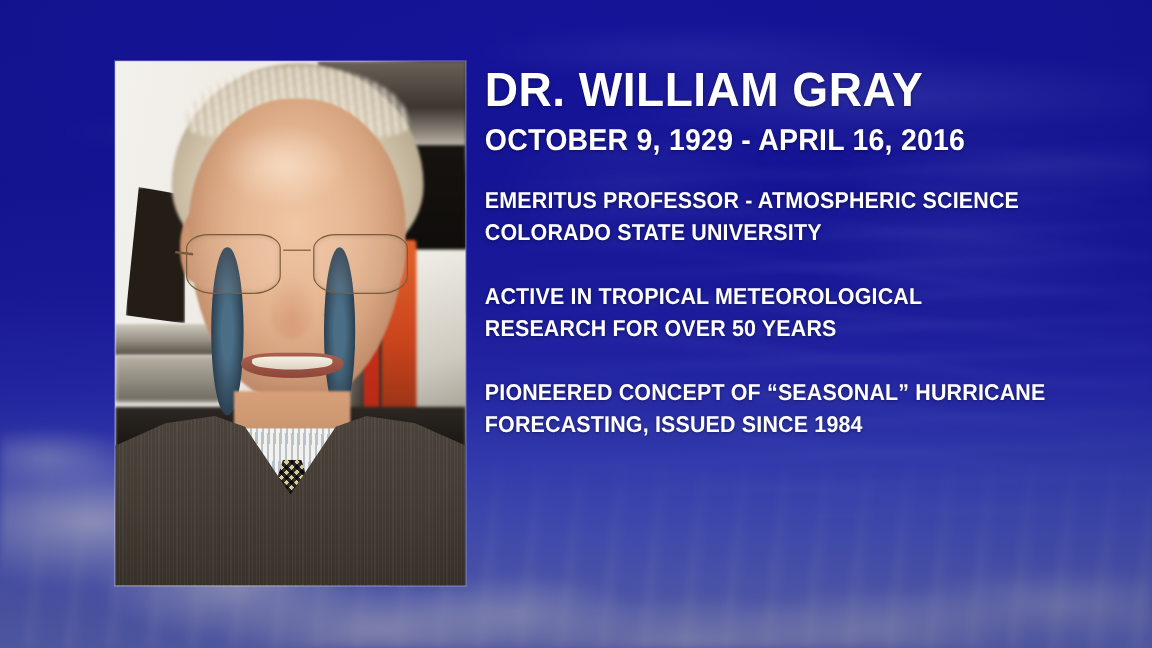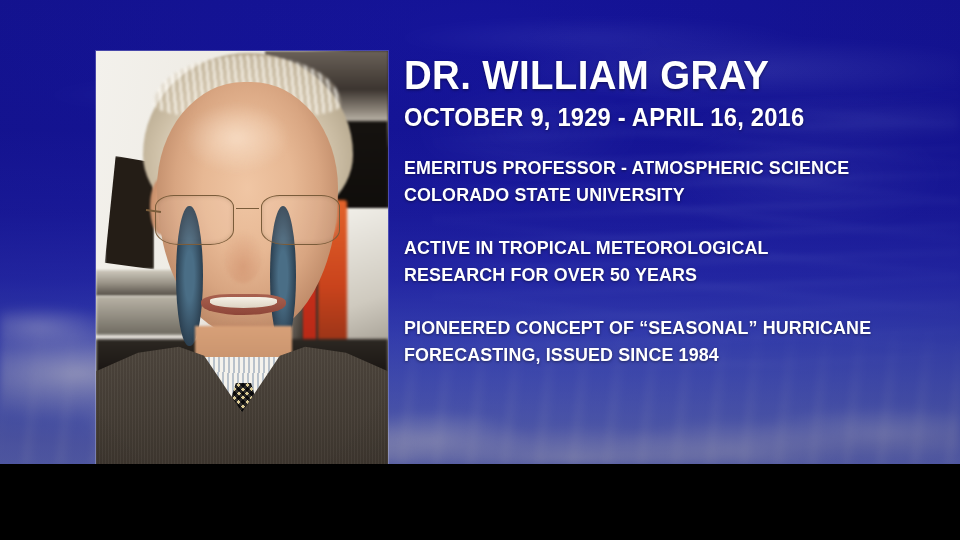--- a/index.html
+++ b/index.html
@@ -3,21 +3,21 @@
 <meta charset="utf-8">
 <style>
   html, body {
     margin: 0;
     padding: 0;
     background: #000;
   }
   #stage {
     position: relative;
     width: 960px;
-    height: 464px;
+    height: 540px;
     overflow: hidden;
     font-family: "Liberation Sans", sans-serif;
     background: #11119a;
   }
 
   
   .bg-base {
     position: absolute;
     inset: 0;
     background:

